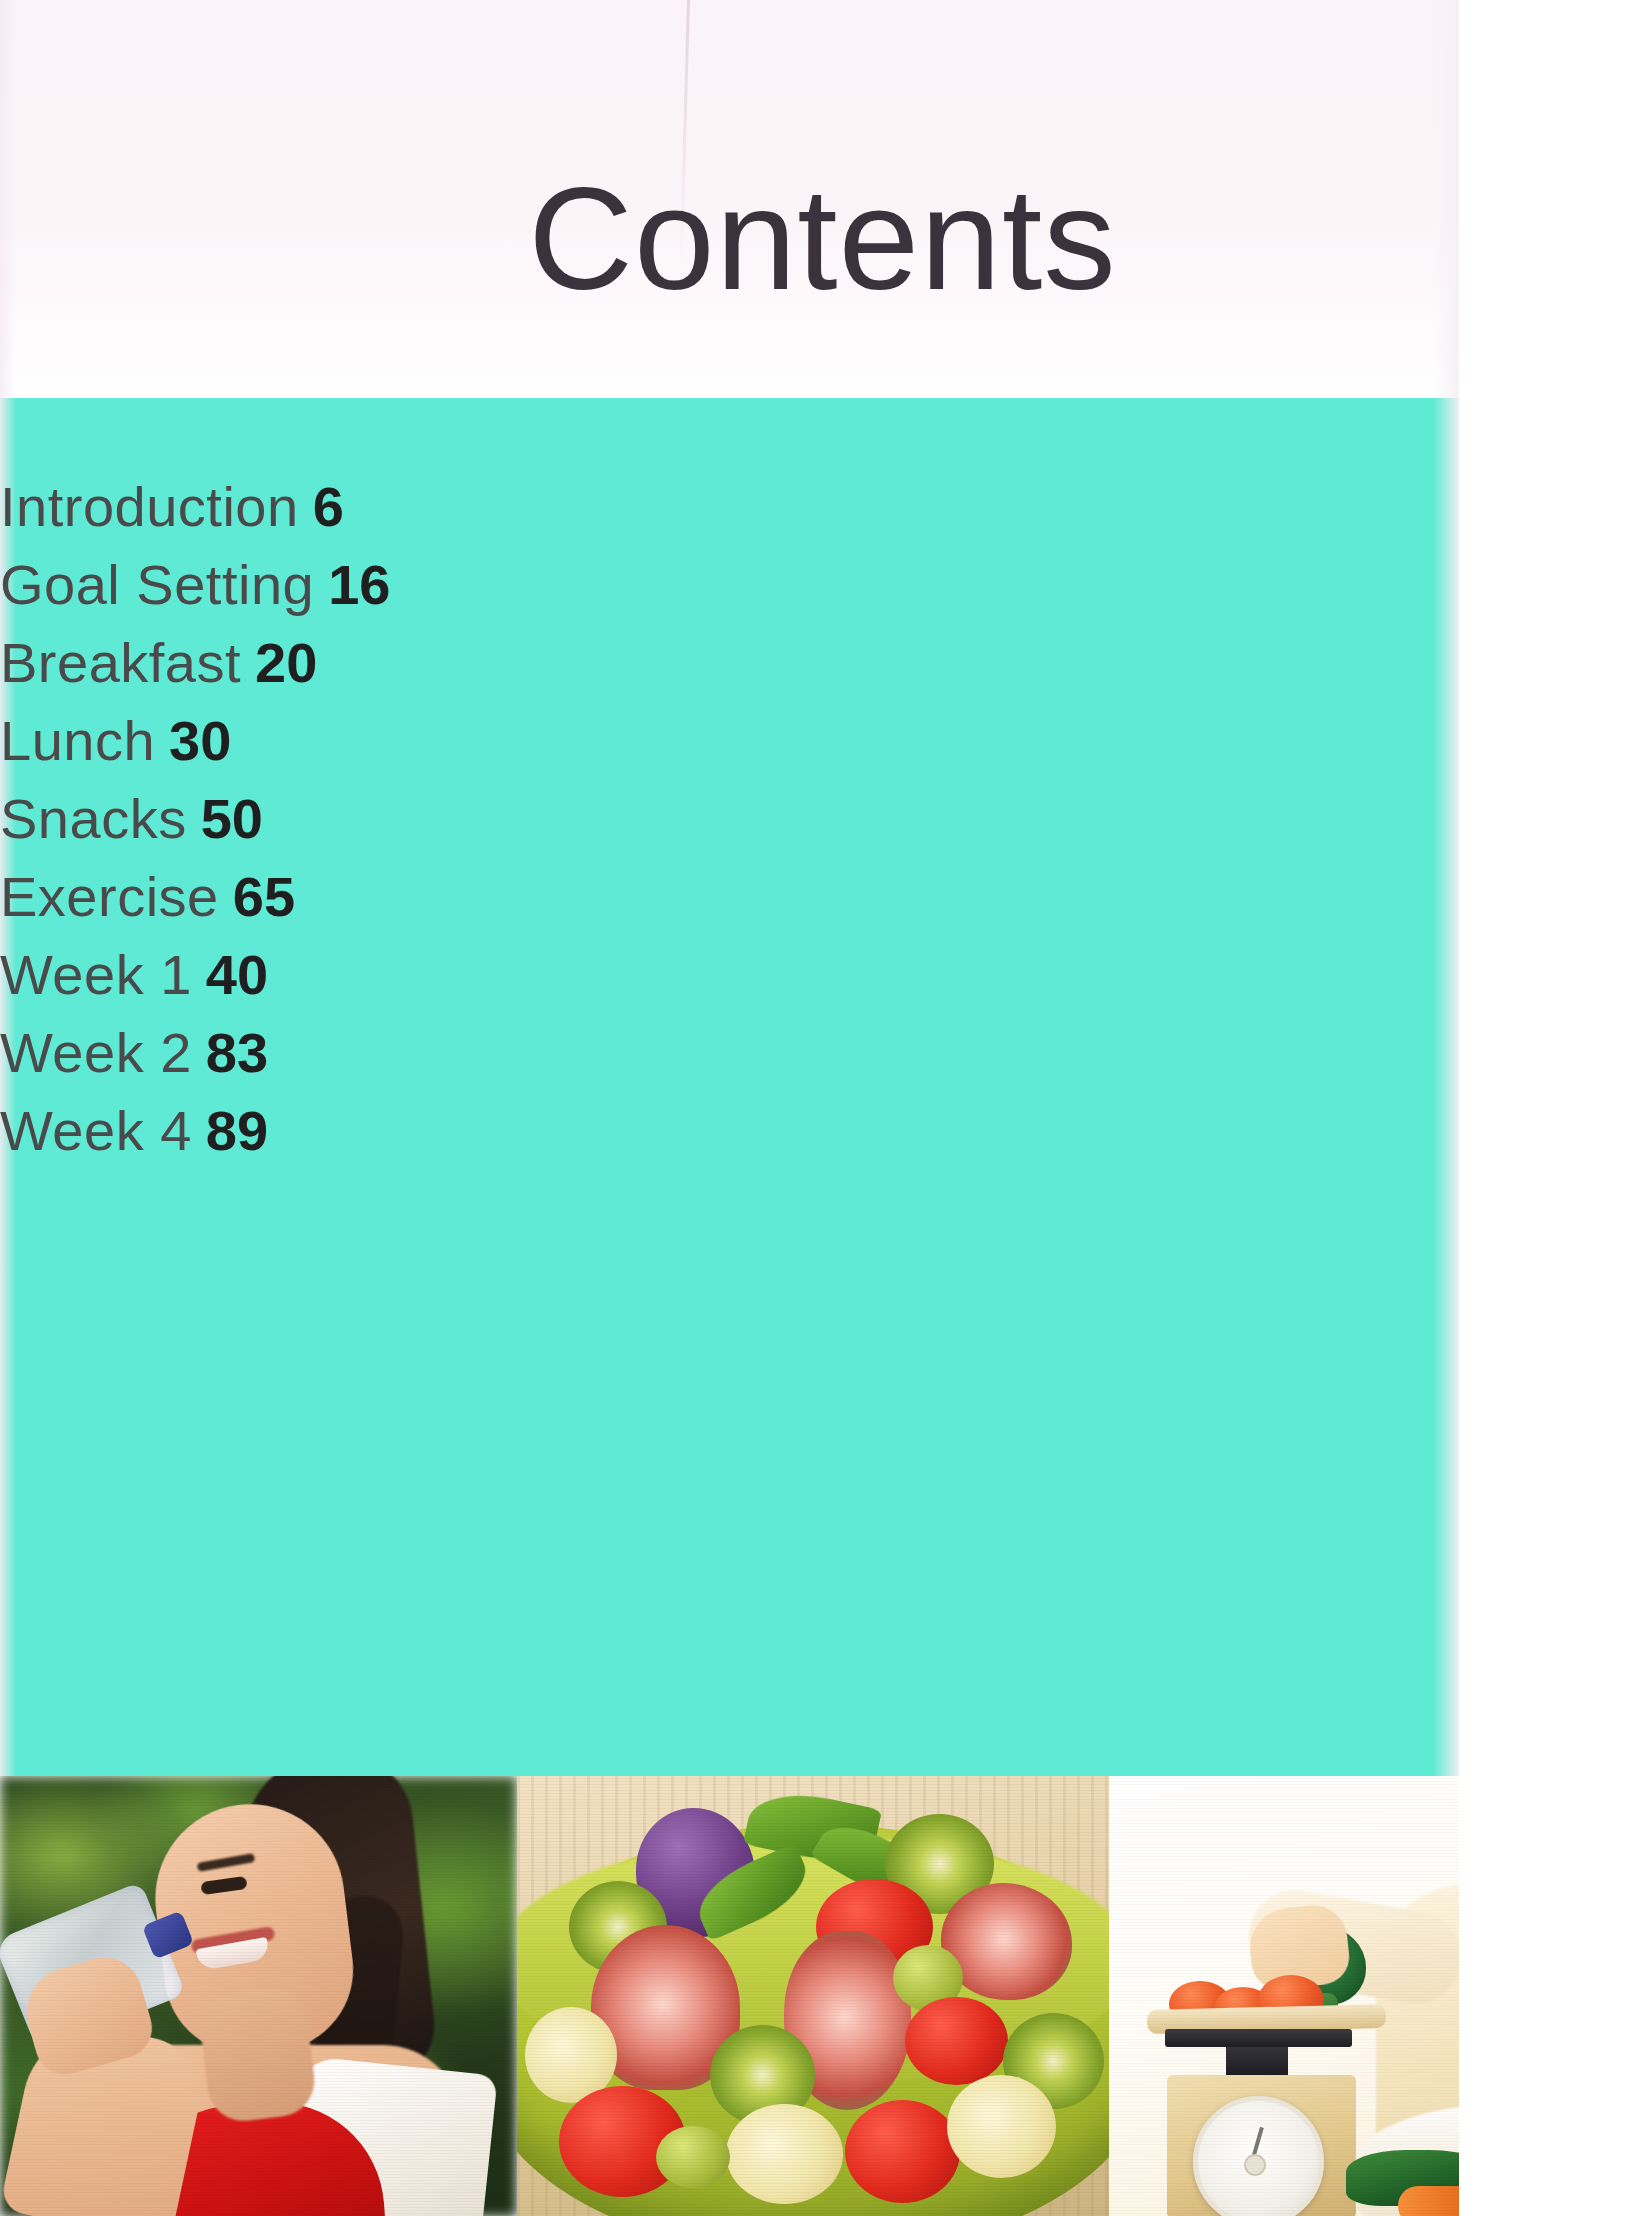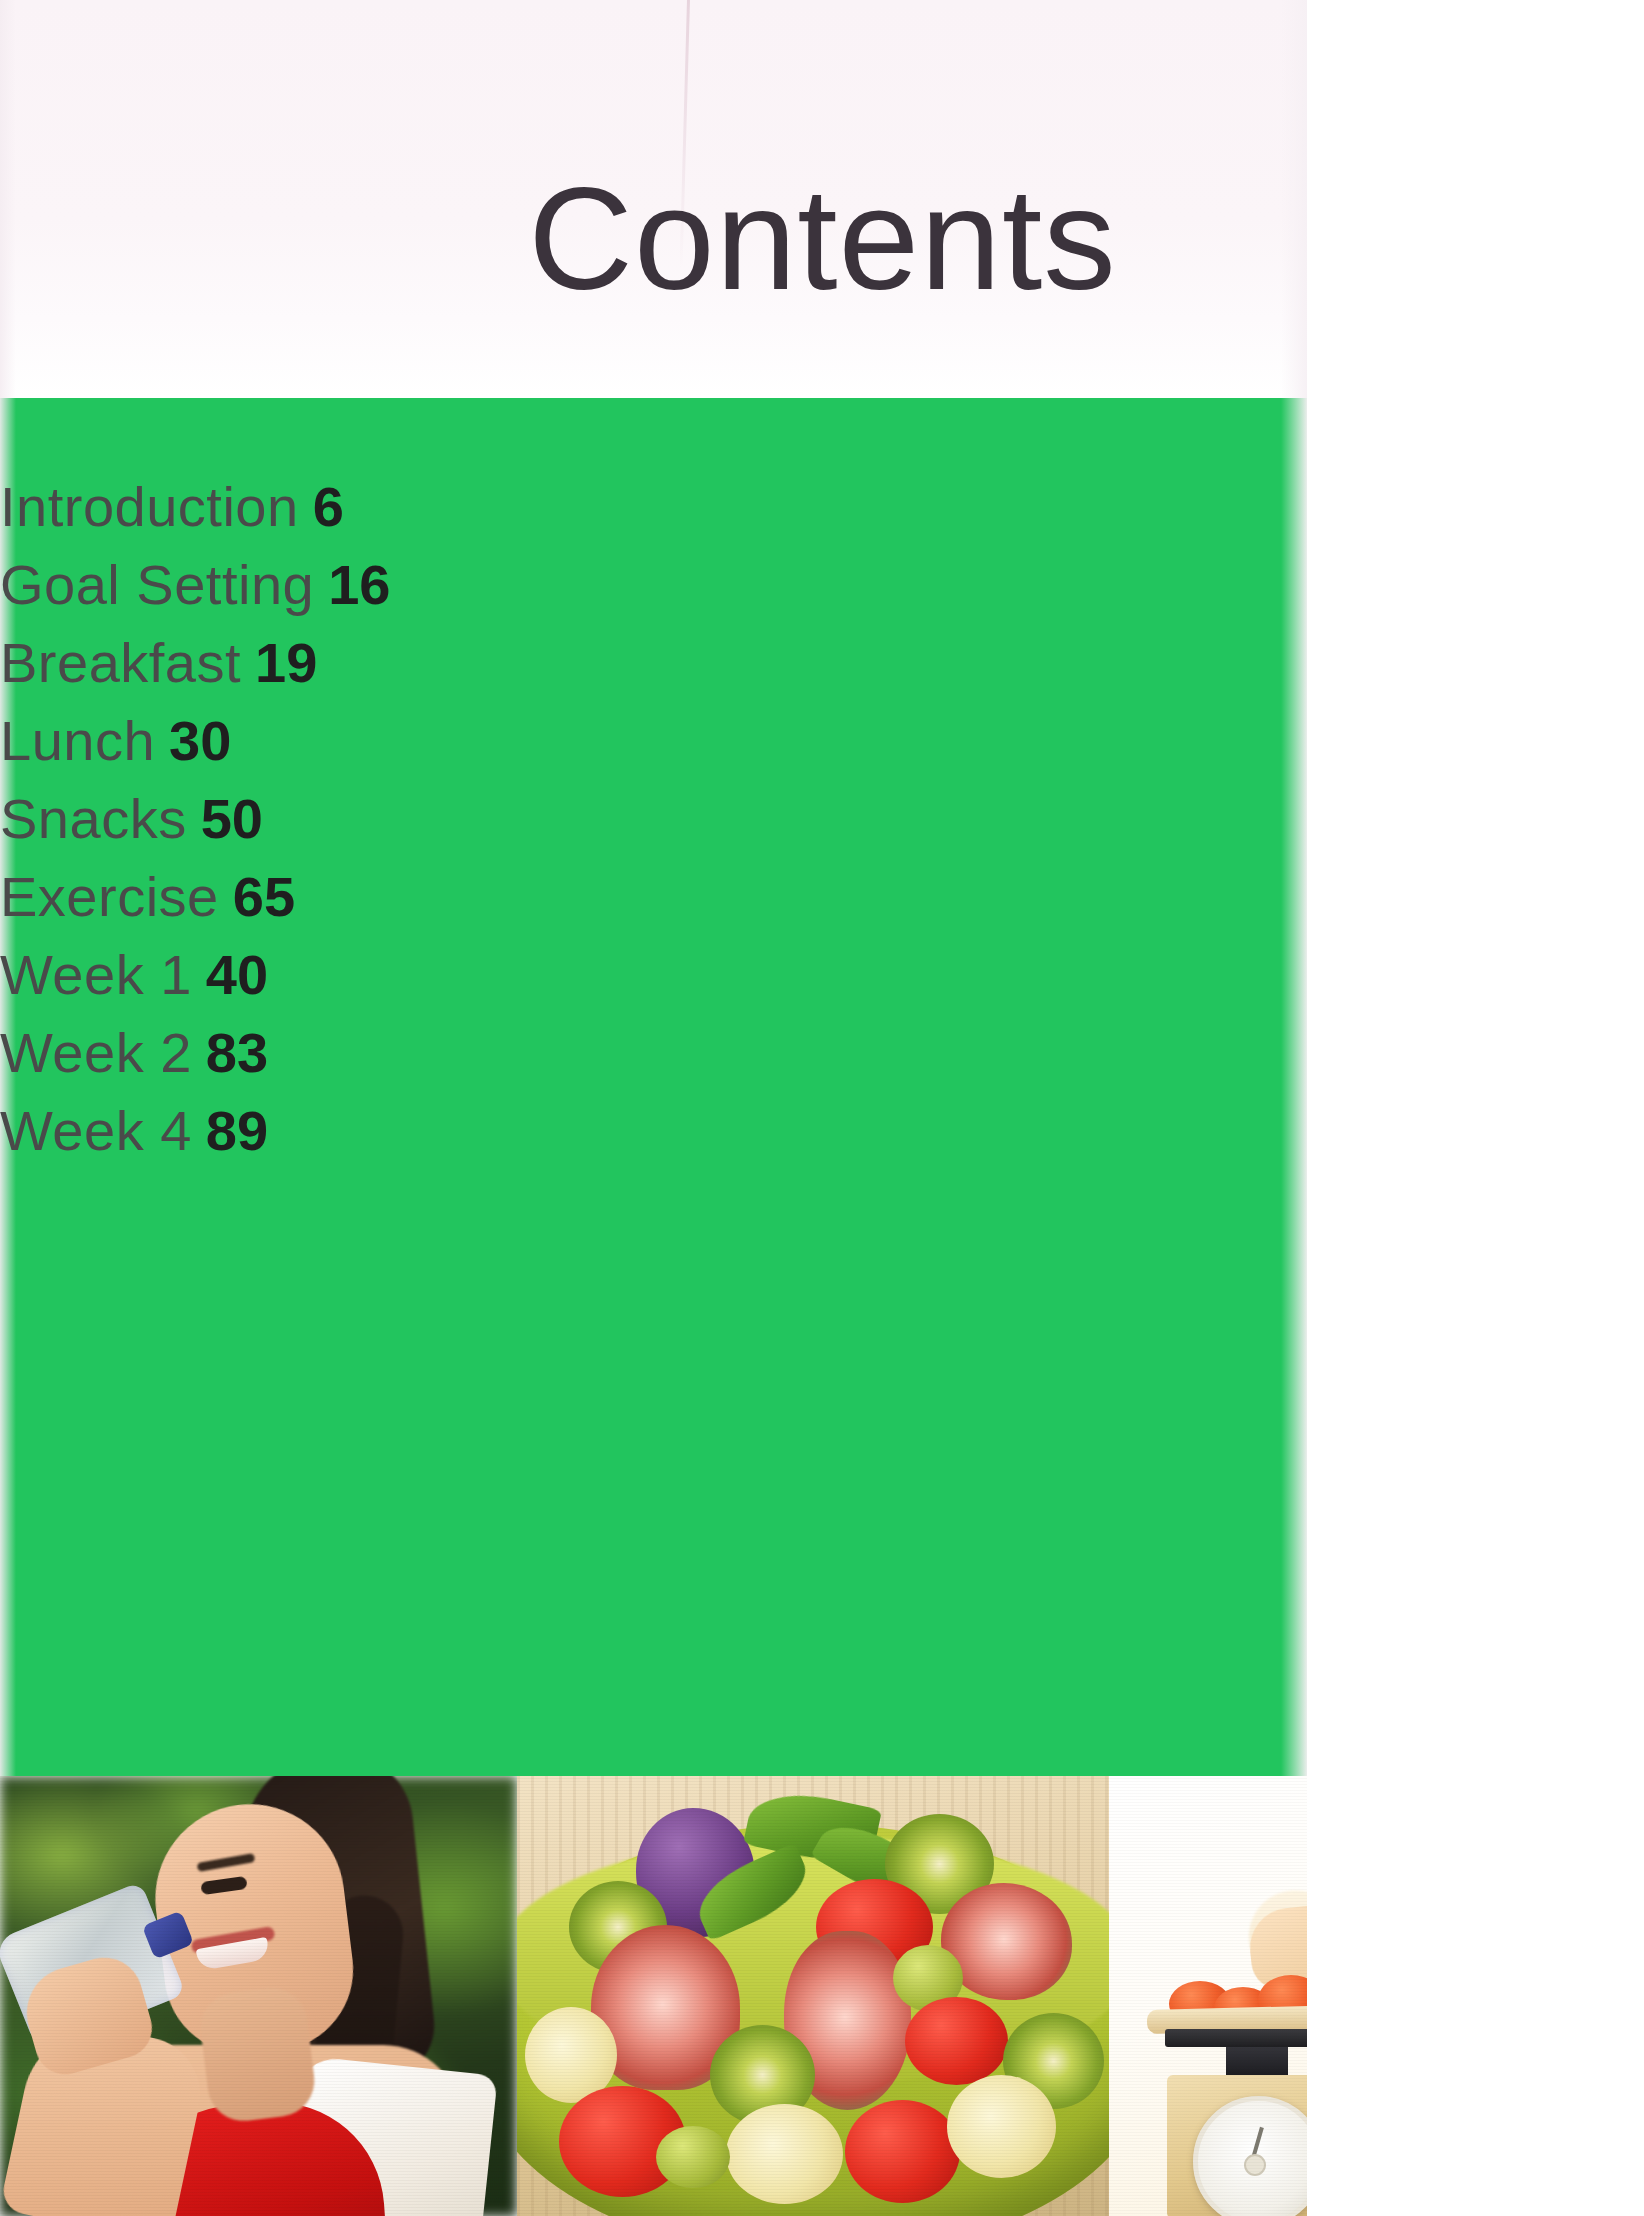--- a/index.html
+++ b/index.html
@@ -6,24 +6,24 @@
     margin: 0;
     padding: 0;
     background: #ffffff;
   }
   body {
     font-family: "Liberation Sans", sans-serif;
   }
 
   .page {
     position: relative;
-    width: 1307px;
+    width: 1459px;
     height: 2217px;
     overflow: hidden;
-    background: #22c55e;
+    background: #5eead4;
   }
 
   
   .paper-top-wash {
     position: absolute;
     left: 0; top: 0;
     width: 1645px;
     height: 398px;
     background:
       linear-gradient(180deg,
@@ -525,21 +525,21 @@
     <div class="toc-entry">
       <span class="toc-label">Introduction</span><span class="toc-page">6</span>
     </div>
 
 
     <div class="toc-entry">
       <span class="toc-label">Goal Setting</span><span class="toc-page">16</span>
     </div>
 
     <div class="toc-entry">
-      <span class="toc-label">Breakfast</span><span class="toc-page">19</span>
+      <span class="toc-label">Breakfast</span><span class="toc-page">20</span>
     </div>
 
     <div class="toc-entry">
       <span class="toc-label">Lunch</span><span class="toc-page">30</span>
     </div>
 
 
     <div class="toc-entry">
       <span class="toc-label">Snacks</span><span class="toc-page">50</span>
     </div>

